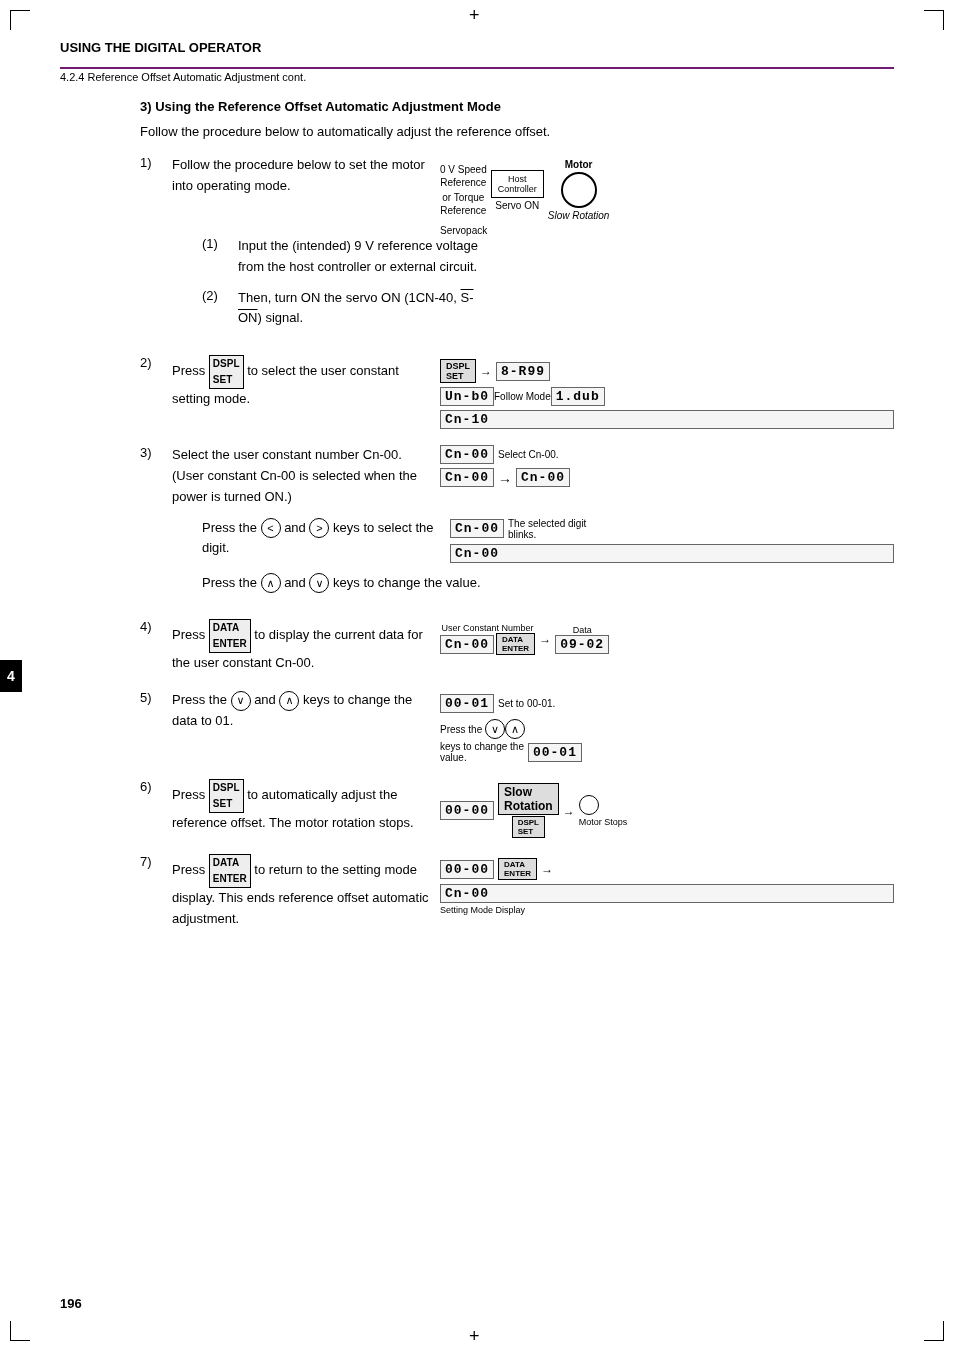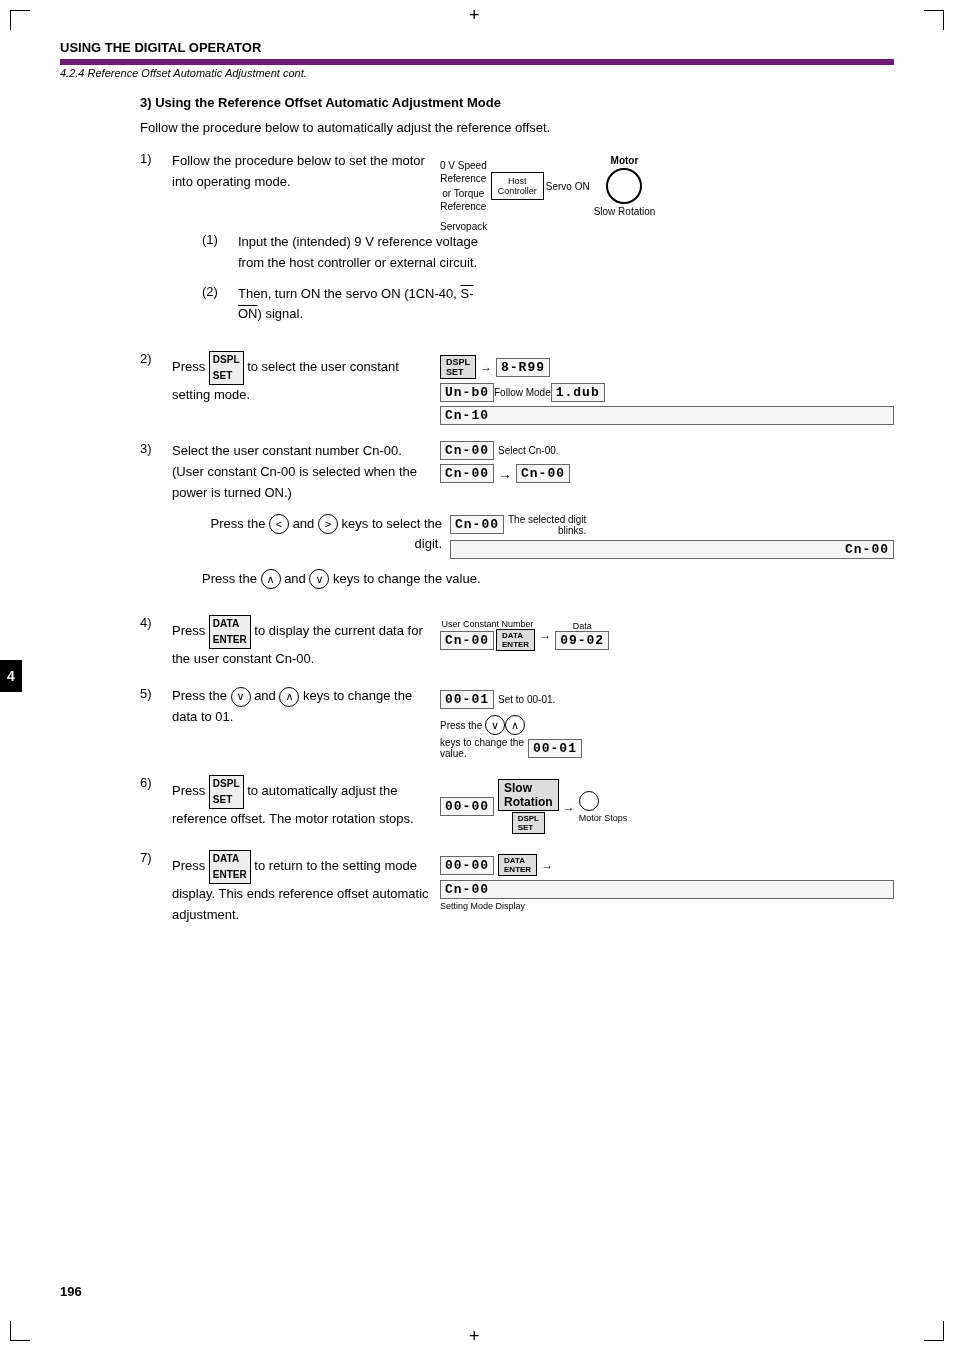--- a/index.html
+++ b/index.html
@@ -75,40 +75,39 @@
       font-weight: bold;
       font-size: 14px;
       width: 22px;
       padding: 8px 4px;
       text-align: center;
     }
 
     
     .page-number {
       position: absolute;
-      bottom: 52px;
+      bottom: 40px;
       left: 60px;
       font-weight: bold;
       font-size: 13px;
     }
 
     
     .header-section {
-      border-bottom: 6px solid #701a75;
-      padding-bottom: 4px;
+      border-bottom: 2px solid #701a75;
+      padding-bottom: 12px;
       margin-bottom: 2px;
     }
     .header-title {
       font-weight: bold;
       font-size: 13px;
       text-transform: uppercase;
     }
     .header-subtitle {
       font-size: 11px;
-      font-style: italic;
     }
 
     
     .main-title {
       margin: 16px 0 10px 80px;
       font-size: 13px;
       font-weight: bold;
     }
 
     
@@ -256,28 +255,28 @@
       <div style="flex:1;">
         <div style="display:flex; gap:8px;">
           <div class="step-text-col">Follow the procedure below to set the motor into operating mode.</div>
           <div class="step-diag-col">
 
             <div style="display:flex; align-items:center; gap:4px; margin-top:4px;">
               <div style="display:flex; flex-direction:column; align-items:center; gap:2px; font-size:10px;">
                 <div style="font-size:10px; text-align:center; line-height:1.3;">0 V Speed<br>Reference</div>
                 <div style="font-size:10px; text-align:center; line-height:1.3;">or Torque<br>Reference</div>
               </div>
-              <div style="display:flex; align-items:center; gap:2px;">
+              <div style="display:flex; flex-direction:column; align-items:center; gap:2px;">
                 <div class="box-outline" style="font-size:9px; text-align:center;">Host<br>Controller</div>
                 <div style="font-size:10px; text-align:center;">Servo ON</div>
               </div>
               <div style="display:flex; flex-direction:column; align-items:center; gap:2px;">
                 <div style="font-size:10px; font-weight:bold;">Motor</div>
                 <div class="motor-circle"></div>
-                <div style="font-size:10px;">Slow Rotation</div>
+                <div style="font-size:10px;font-style:italic;">Slow Rotation</div>
               </div>
             </div>
             <div style="font-size:10px; margin-top:4px;">Servopack</div>
           </div>
         </div>
 
         <div class="sub-step-item">
           <div class="sub-num-col">(1)</div>
           <div class="sub-text-col">Input the (intended) 9 V reference voltage from the host controller or external circuit.</div>
         </div>
@@ -322,21 +321,21 @@
               <span style="font-size:10px;">Select Cn-00.</span>
             </div>
             <div style="display:flex; align-items:center; gap:4px; margin-top:4px;">
               <div class="seg7">Cn-00</div>
               <span style="font-size:14px;">→</span>
               <div class="seg7">Cn-00</div>
             </div>
           </div>
         </div>
 
-        <div style="margin: 10px 0 10px 30px; display:flex; gap:8px;text-align:right;">
+        <div style="margin: 10px 0 10px 30px; display:flex; gap:8px;">
           <div style="flex: 0 0 240px; font-size:13px; line-height:1.6;">
             Press the <span class="circle-icon">&lt;</span> and <span class="circle-icon">&gt;</span> keys to select the digit.
           </div>
           <div style="flex:1; font-size:10px;">
             <div style="display:flex; align-items:center; gap:4px;">
               <div class="seg7">Cn-00</div>
               <span style="font-size:10px;">The selected digit<br>blinks.</span>
             </div>
             <div style="margin-top:4px;">
               <div class="seg7">Cn-00</div>

